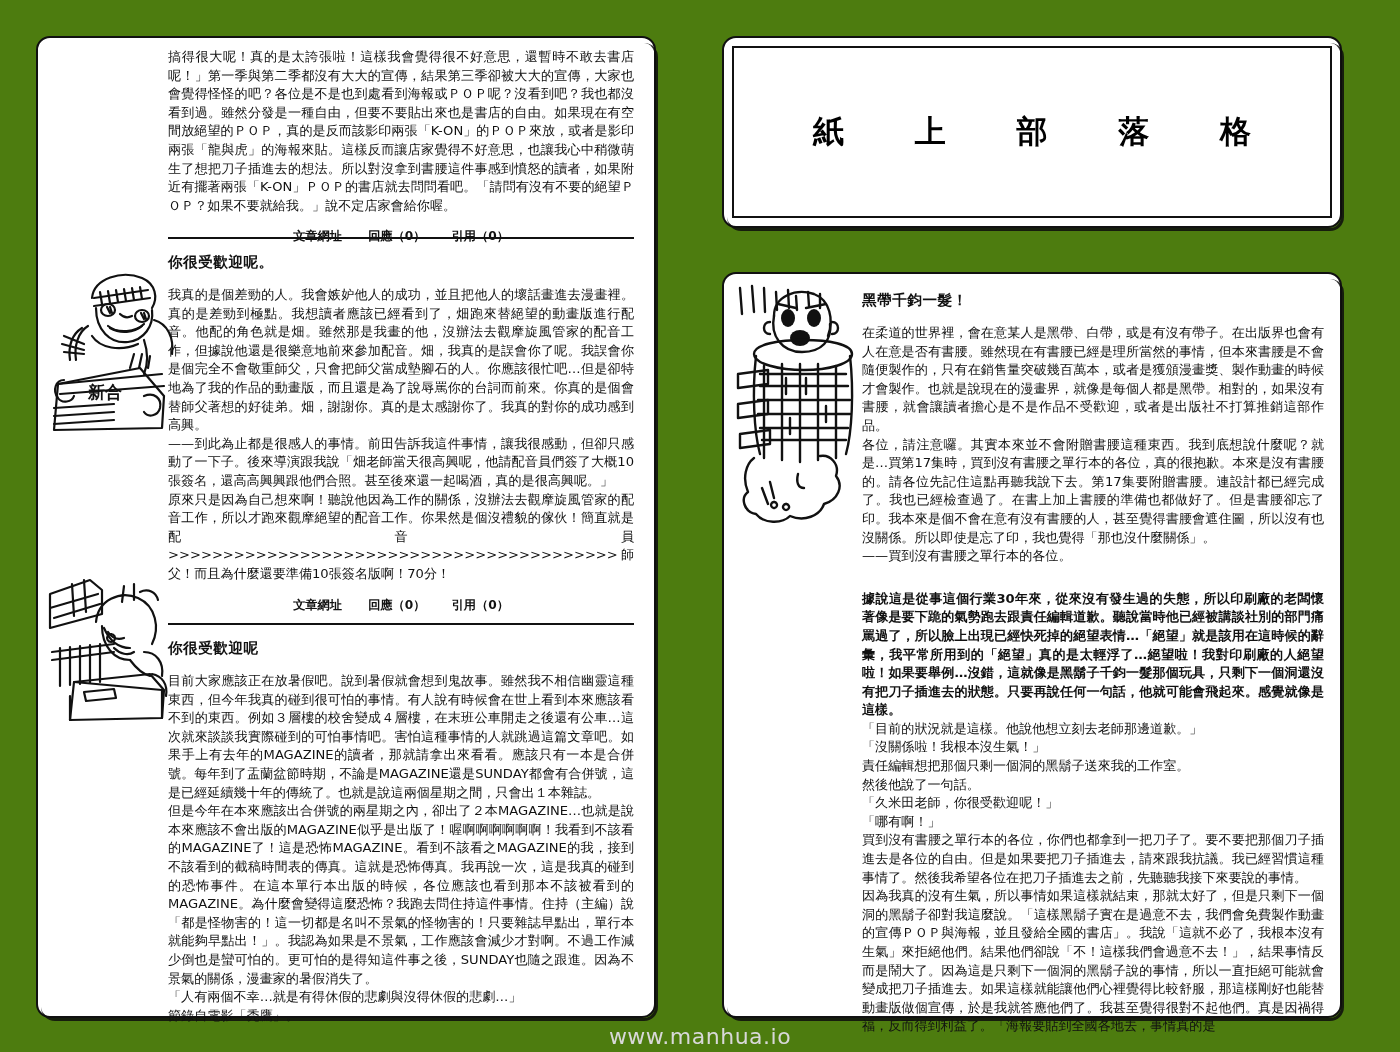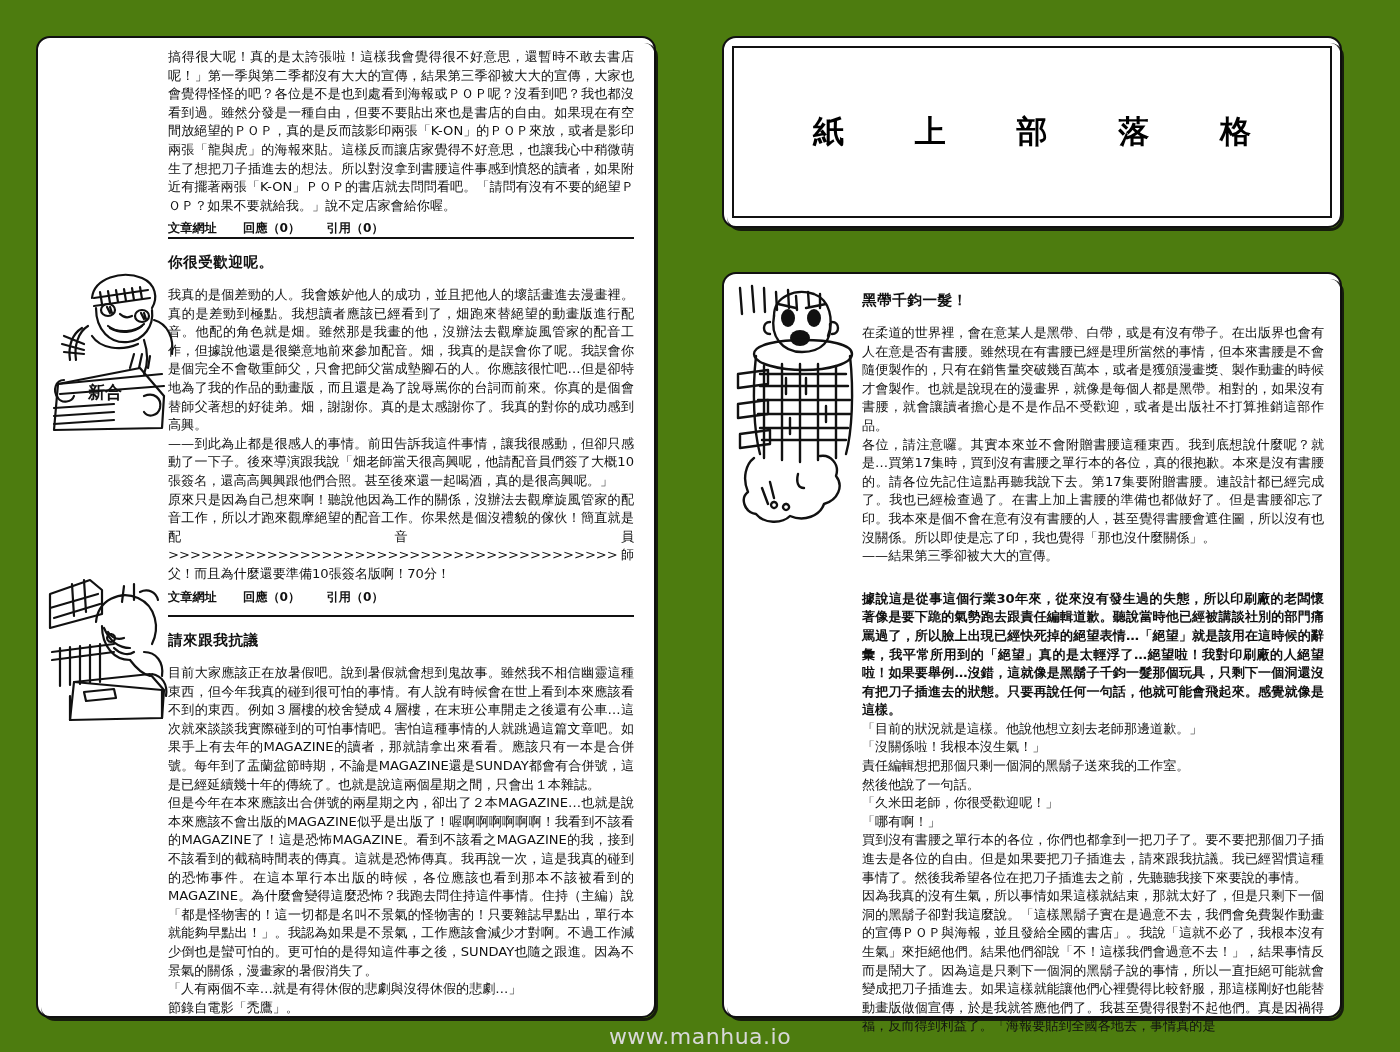--- a/index.html
+++ b/index.html
@@ -72,24 +72,24 @@
 
   .article-heading {
     font-weight: 700;
     font-size: 14.6px;
     line-height: 20px;
     margin: 0 0 14px 0;
     letter-spacing: .5px;
   }
 
   .article-footer {
-    text-align: left;
+    text-align: center;
     font-size: 12.2px;
     font-weight: 700;
-    margin-top: 4px;
+    margin-top: 12px;
     white-space: nowrap;
   }
   .article-footer .fitem { display: inline-block; margin-left: 22px; }
   .article-footer .fitem:first-child { margin-left: 0; }
 
   .rule {
     border: 0;
     border-top: 2px solid #111;
     margin: 9px 0 13px 0;
   }
@@ -150,21 +150,21 @@
     </div>
 
     <div class="article-footer">
       <span class="fitem">文章網址</span>
       <span class="fitem">回應（0）</span>
       <span class="fitem">引用（0）</span>
     </div>
 
     <hr class="rule">
 
-    <h2 class="article-heading">請來跟我抗議</h2>
+    <h2 class="article-heading">你很受歡迎呢</h2>
 
     <div>
       <p class="para">目前大家應該正在放暑假吧。說到暑假就會想到鬼故事。雖然我不相信幽靈這種東西，但今年我真的碰到很可怕的事情。有人說有時候會在世上看到本來應該看不到的東西。例如３層樓的校舍變成４層樓，在末班公車開走之後還有公車…這次就來談談我實際碰到的可怕事情吧。害怕這種事情的人就跳過這篇文章吧。如果手上有去年的MAGAZINE的讀者，那就請拿出來看看。應該只有一本是合併號。每年到了盂蘭盆節時期，不論是MAGAZINE還是SUNDAY都會有合併號，這是已經延續幾十年的傳統了。也就是說這兩個星期之間，只會出１本雜誌。</p>
       <p class="para">但是今年在本來應該出合併號的兩星期之內，卻出了２本MAGAZINE…也就是說本來應該不會出版的MAGAZINE似乎是出版了！喔啊啊啊啊啊啊！我看到不該看的MAGAZINE了！這是恐怖MAGAZINE。看到不該看之MAGAZINE的我，接到不該看到的截稿時間表的傳真。這就是恐怖傳真。我再說一次，這是我真的碰到的恐怖事件。在這本單行本出版的時候，各位應該也看到那本不該被看到的MAGAZINE。為什麼會變得這麼恐怖？我跑去問住持這件事情。住持（主編）說「都是怪物害的！這一切都是名叫不景氣的怪物害的！只要雜誌早點出，單行本就能夠早點出！」。我認為如果是不景氣，工作應該會減少才對啊。不過工作減少倒也是蠻可怕的。更可怕的是得知這件事之後，SUNDAY也隨之跟進。因為不景氣的關係，漫畫家的暑假消失了。</p>
       <p class="para">「人有兩個不幸…就是有得休假的悲劇與沒得休假的悲劇…」</p>
       <p class="para">節錄自電影「禿鷹」。</p>
     </div>
 
   </div>
 
@@ -284,21 +284,21 @@
       <path d="M52 222 a3 3 0 1 0 .1 0"></path>
       <path d="M28 206 L34 222 M36 200 L40 216"></path>
     </g>
   </svg>
 
   <div class="col" id="right-col">
     <h2 class="article-heading">黑帶千鈞一髮！</h2>
     <div>
       <p class="para">在柔道的世界裡，會在意某人是黑帶、白帶，或是有沒有帶子。在出版界也會有人在意是否有書腰。雖然現在有書腰已經是理所當然的事情，但本來書腰是不會隨便製作的，只有在銷售量突破幾百萬本，或者是獲頒漫畫獎、製作動畫的時候才會製作。也就是說現在的漫畫界，就像是每個人都是黑帶。相對的，如果沒有書腰，就會讓讀者擔心是不是作品不受歡迎，或者是出版社不打算推銷這部作品。</p>
       <p class="para">各位，請注意囉。其實本來並不會附贈書腰這種東西。我到底想說什麼呢？就是…買第17集時，買到沒有書腰之單行本的各位，真的很抱歉。本來是沒有書腰的。請各位先記住這點再聽我說下去。第17集要附贈書腰。連設計都已經完成了。我也已經檢查過了。在書上加上書腰的準備也都做好了。但是書腰卻忘了印。我本來是個不會在意有沒有書腰的人，甚至覺得書腰會遮住圖，所以沒有也沒關係。所以即使是忘了印，我也覺得「那也沒什麼關係」。</p>
-      <p class="para">——結果第三季卻被大大的宣傳。</p>
+      <p class="para">——買到沒有書腰之單行本的各位。</p>
       <p class="para" style="margin-top:24px;font-weight:bold;">據說這是從事這個行業30年來，從來沒有發生過的失態，所以印刷廠的老闆懷著像是要下跪的氣勢跑去跟責任編輯道歉。聽說當時他已經被講談社別的部門痛罵過了，所以臉上出現已經快死掉的絕望表情…「絕望」就是該用在這時候的辭彙，我平常所用到的「絕望」真的是太輕浮了…絕望啦！我對印刷廠的人絕望啦！如果要舉例…沒錯，這就像是黑鬍子千鈞一髮那個玩具，只剩下一個洞還沒有把刀子插進去的狀態。只要再說任何一句話，他就可能會飛起來。感覺就像是這樣。</p>
       <p class="para">「目前的狀況就是這樣。他說他想立刻去老師那邊道歉。」</p>
       <p class="para">「沒關係啦！我根本沒生氣！」</p>
       <p class="para">責任編輯想把那個只剩一個洞的黑鬍子送來我的工作室。</p>
       <p class="para">然後他說了一句話。</p>
       <p class="para">「久米田老師，你很受歡迎呢！」</p>
       <p class="para">「哪有啊！」</p>
       <p class="para">買到沒有書腰之單行本的各位，你們也都拿到一把刀子了。要不要把那個刀子插進去是各位的自由。但是如果要把刀子插進去，請來跟我抗議。我已經習慣這種事情了。然後我希望各位在把刀子插進去之前，先聽聽我接下來要說的事情。</p>
       <p class="para">因為我真的沒有生氣，所以事情如果這樣就結束，那就太好了，但是只剩下一個洞的黑鬍子卻對我這麼說。「這樣黑鬍子實在是過意不去，我們會免費製作動畫的宣傳ＰＯＰ與海報，並且發給全國的書店」。我說「這就不必了，我根本沒有生氣」來拒絕他們。結果他們卻說「不！這樣我們會過意不去！」，結果事情反而是鬧大了。因為這是只剩下一個洞的黑鬍子說的事情，所以一直拒絕可能就會變成把刀子插進去。如果這樣就能讓他們心裡覺得比較舒服，那這樣剛好也能替動畫版做個宣傳，於是我就答應他們了。我甚至覺得很對不起他們。真是因禍得福，反而得到利益了。「海報要貼到全國各地去，事情真的是</p>
     </div>

